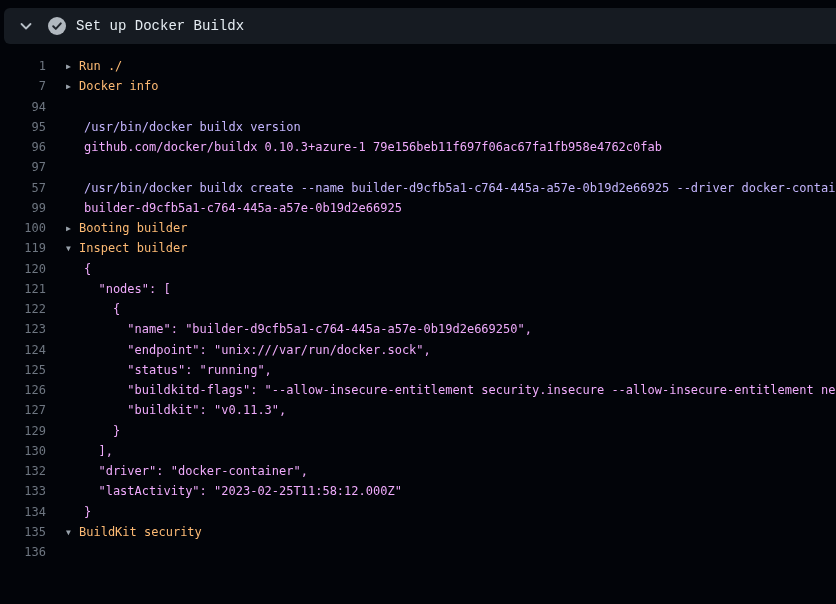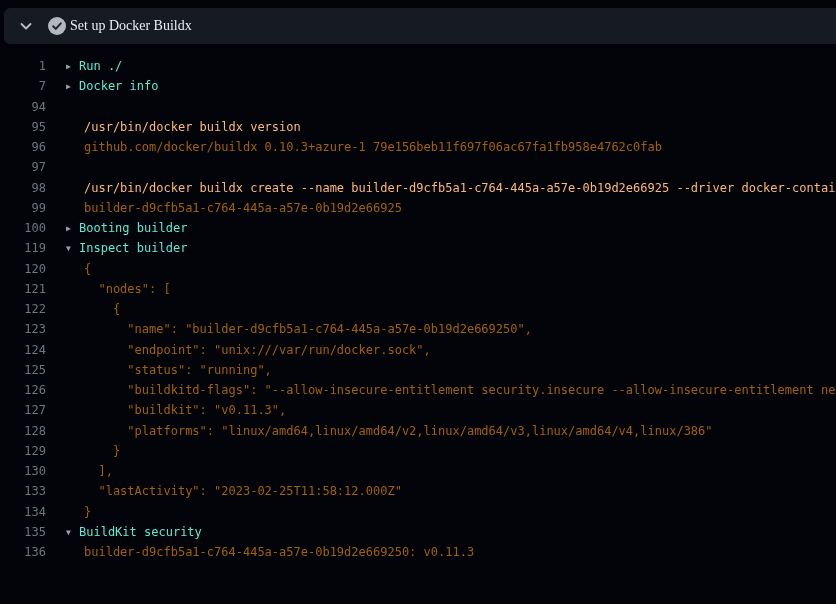--- a/index.html
+++ b/index.html
@@ -19,22 +19,22 @@
     background: #161b22;
     border-radius: 6px 0 0 6px;
     display: flex;
     align-items: center;
     padding: 0 10px;
     cursor: pointer;
   }
   .step-header .chev { width: 16px; height: 16px; margin: 0 4px; flex: 0 0 auto; }
   .step-header .check { width: 20px; height: 20px; margin-left: 9px; flex: 0 0 auto; }
   .step-title {
-    margin-left: 3px;
-    font-family: Liberation Serif, serif;
+    margin-left: 9px;
+    font-family: Liberation Mono, monospace;
     font-size: 14px;
     color: #e6edf3;
     white-space: nowrap;
   }
 
   
   .log {
     position: absolute;
     left: 0; top: 56px; right: 0;
     overflow: hidden;
@@ -59,23 +59,23 @@
     white-space: pre;
   }
   .log-row.group { cursor: pointer; }
   .log-row.group .marker {
     display: inline-block;
     width: 13px;
     font-size: 8px;
     color: #98a1aa;
     vertical-align: 1px;
   }
-  .log-row.group .gtitle { color: #5eead4; }
-  .log-row.command .body { padding-left: 18px; color: #fdba74; }
-  .log-row.output  .body { padding-left: 18px; color: #a16207; text-align: right; }
+  .log-row.group .gtitle { color: #fdba74; }
+  .log-row.command .body { padding-left: 18px; color: #c4b5fd; }
+  .log-row.output  .body { padding-left: 18px; color: #f0abfc; text-align: right; }
 </style>
 </head>
 <body>
 
 <div class="step-header">
   <span class="chev">
     <svg width="16" height="16" viewBox="0 0 16 16">
       <path d="M3.5 6 L8 10.5 L12.5 6" fill="none" stroke="#b7bfc7" stroke-width="1.8" stroke-linecap="round" stroke-linejoin="round"></path>
     </svg>
   </span>
@@ -88,32 +88,32 @@
   <span class="step-title">Set up Docker Buildx</span>
 </div>
 
 <div class="log">
     <div class="log-row group"><span class="num">1</span><span class="body"><span class="marker">▶</span><span class="gtitle">Run ./</span></span></div>
     <div class="log-row group"><span class="num">7</span><span class="body"><span class="marker">▶</span><span class="gtitle">Docker info</span></span></div>
     <div class="log-row group"><span class="num">94</span></div>
     <div class="log-row command"><span class="num">95</span><span class="body">/usr/bin/docker buildx version</span></div>
     <div class="log-row output"><span class="num">96</span><span class="body">github.com/docker/buildx 0.10.3+azure-1 79e156beb11f697f06ac67fa1fb958e4762c0fab</span></div>
     <div class="log-row group"><span class="num">97</span></div>
-    <div class="log-row command"><span class="num">98</span><span class="body">/usr/bin/docker buildx create --name builder-d9cfb5a1-c764-445a-a57e-0b19d2e66925 --driver docker-container</span></div>
+    <div class="log-row command"><span class="num">57</span><span class="body">/usr/bin/docker buildx create --name builder-d9cfb5a1-c764-445a-a57e-0b19d2e66925 --driver docker-container</span></div>
     <div class="log-row output"><span class="num">99</span><span class="body">builder-d9cfb5a1-c764-445a-a57e-0b19d2e66925</span></div>
     <div class="log-row group"><span class="num">100</span><span class="body"><span class="marker">▶</span><span class="gtitle">Booting builder</span></span></div>
     <div class="log-row group"><span class="num">119</span><span class="body"><span class="marker">▼</span><span class="gtitle">Inspect builder</span></span></div>
     <div class="log-row output"><span class="num">120</span><span class="body">{</span></div>
     <div class="log-row output"><span class="num">121</span><span class="body">  "nodes": [</span></div>
     <div class="log-row output"><span class="num">122</span><span class="body">    {</span></div>
     <div class="log-row output"><span class="num">123</span><span class="body">      "name": "builder-d9cfb5a1-c764-445a-a57e-0b19d2e669250",</span></div>
     <div class="log-row output"><span class="num">124</span><span class="body">      "endpoint": "unix:///var/run/docker.sock",</span></div>
     <div class="log-row output"><span class="num">125</span><span class="body">      "status": "running",</span></div>
     <div class="log-row output"><span class="num">126</span><span class="body">      "buildkitd-flags": "--allow-insecure-entitlement security.insecure --allow-insecure-entitlement network.host",</span></div>
     <div class="log-row output"><span class="num">127</span><span class="body">      "buildkit": "v0.11.3",</span></div>
-    <div class="log-row output"><span class="num">128</span><span class="body">      "platforms": "linux/amd64,linux/amd64/v2,linux/amd64/v3,linux/amd64/v4,linux/386"</span></div>
     <div class="log-row output"><span class="num">129</span><span class="body">    }</span></div>
     <div class="log-row output"><span class="num">130</span><span class="body">  ],</span></div>
+    <div class="log-row output"><span class="num">132</span><span class="body">  "driver": "docker-container",</span></div>
     <div class="log-row output"><span class="num">133</span><span class="body">  "lastActivity": "2023-02-25T11:58:12.000Z"</span></div>
     <div class="log-row output"><span class="num">134</span><span class="body">}</span></div>
     <div class="log-row group"><span class="num">135</span><span class="body"><span class="marker">▼</span><span class="gtitle">BuildKit security</span></span></div>
-    <div class="log-row output"><span class="num">136</span><span class="body">builder-d9cfb5a1-c764-445a-a57e-0b19d2e669250: v0.11.3</span></div>
+    <div class="log-row output"><span class="num">136</span></div>
   </div>
 
 </body></html>

